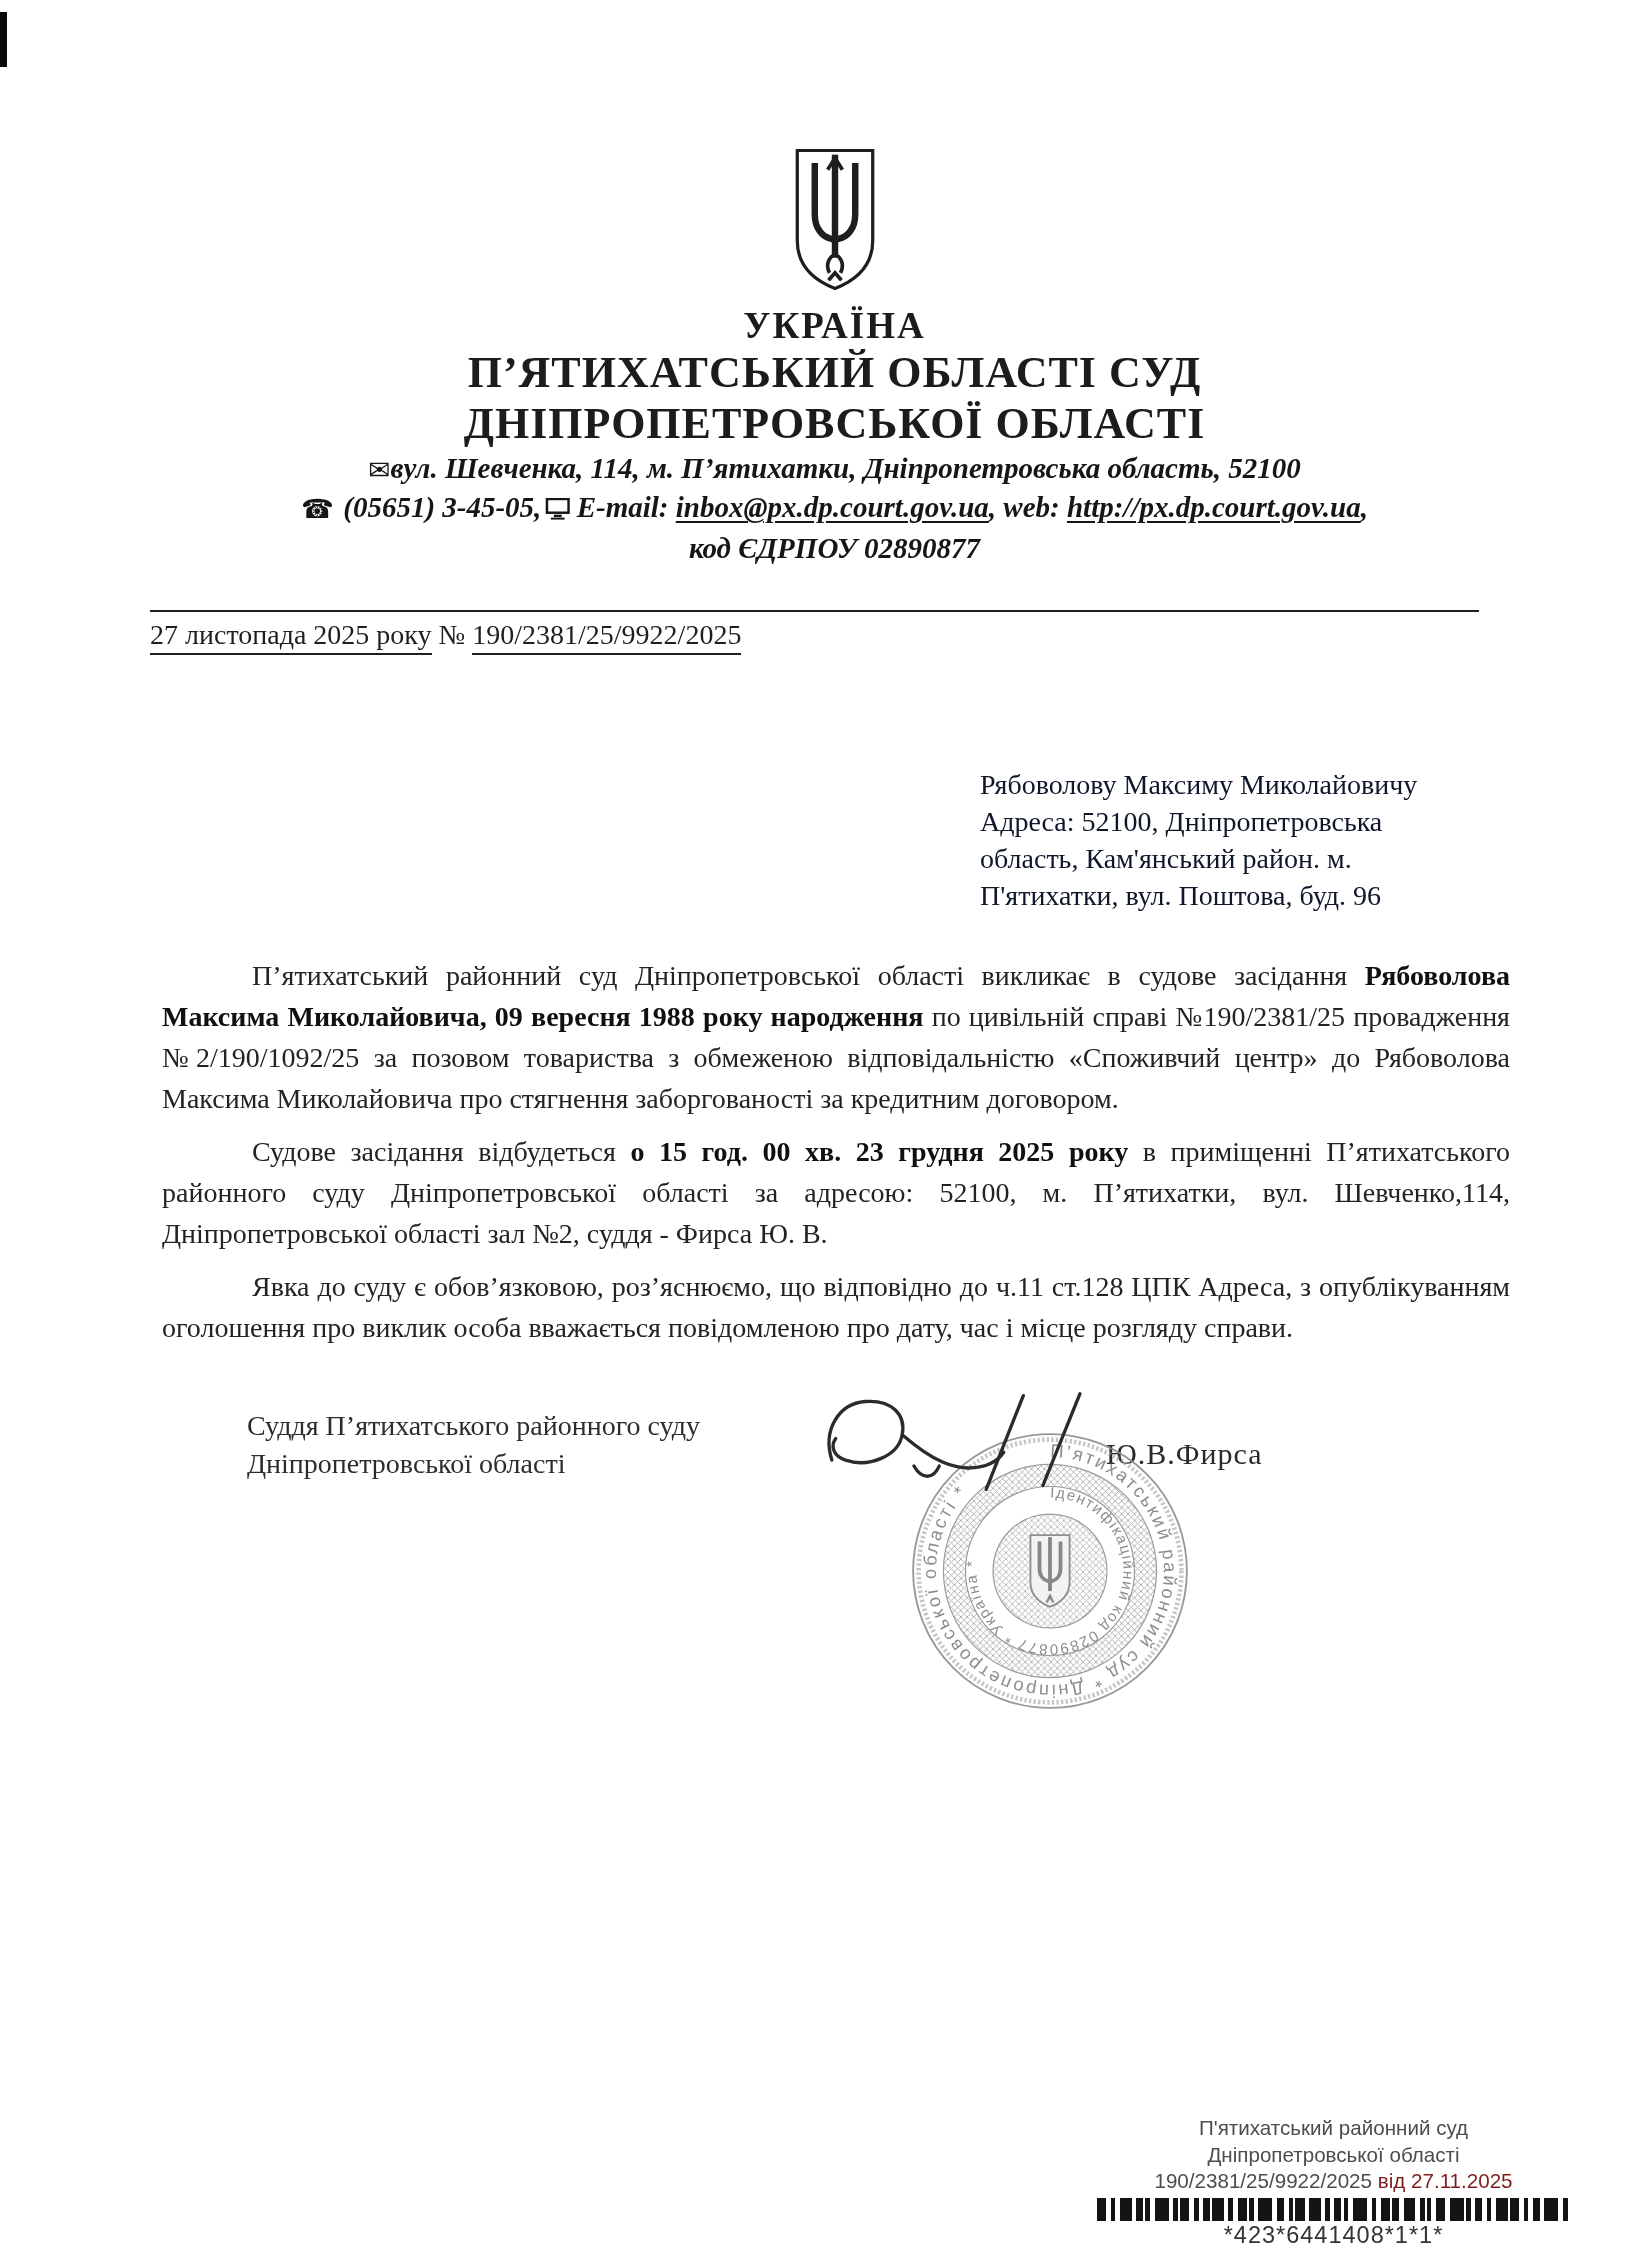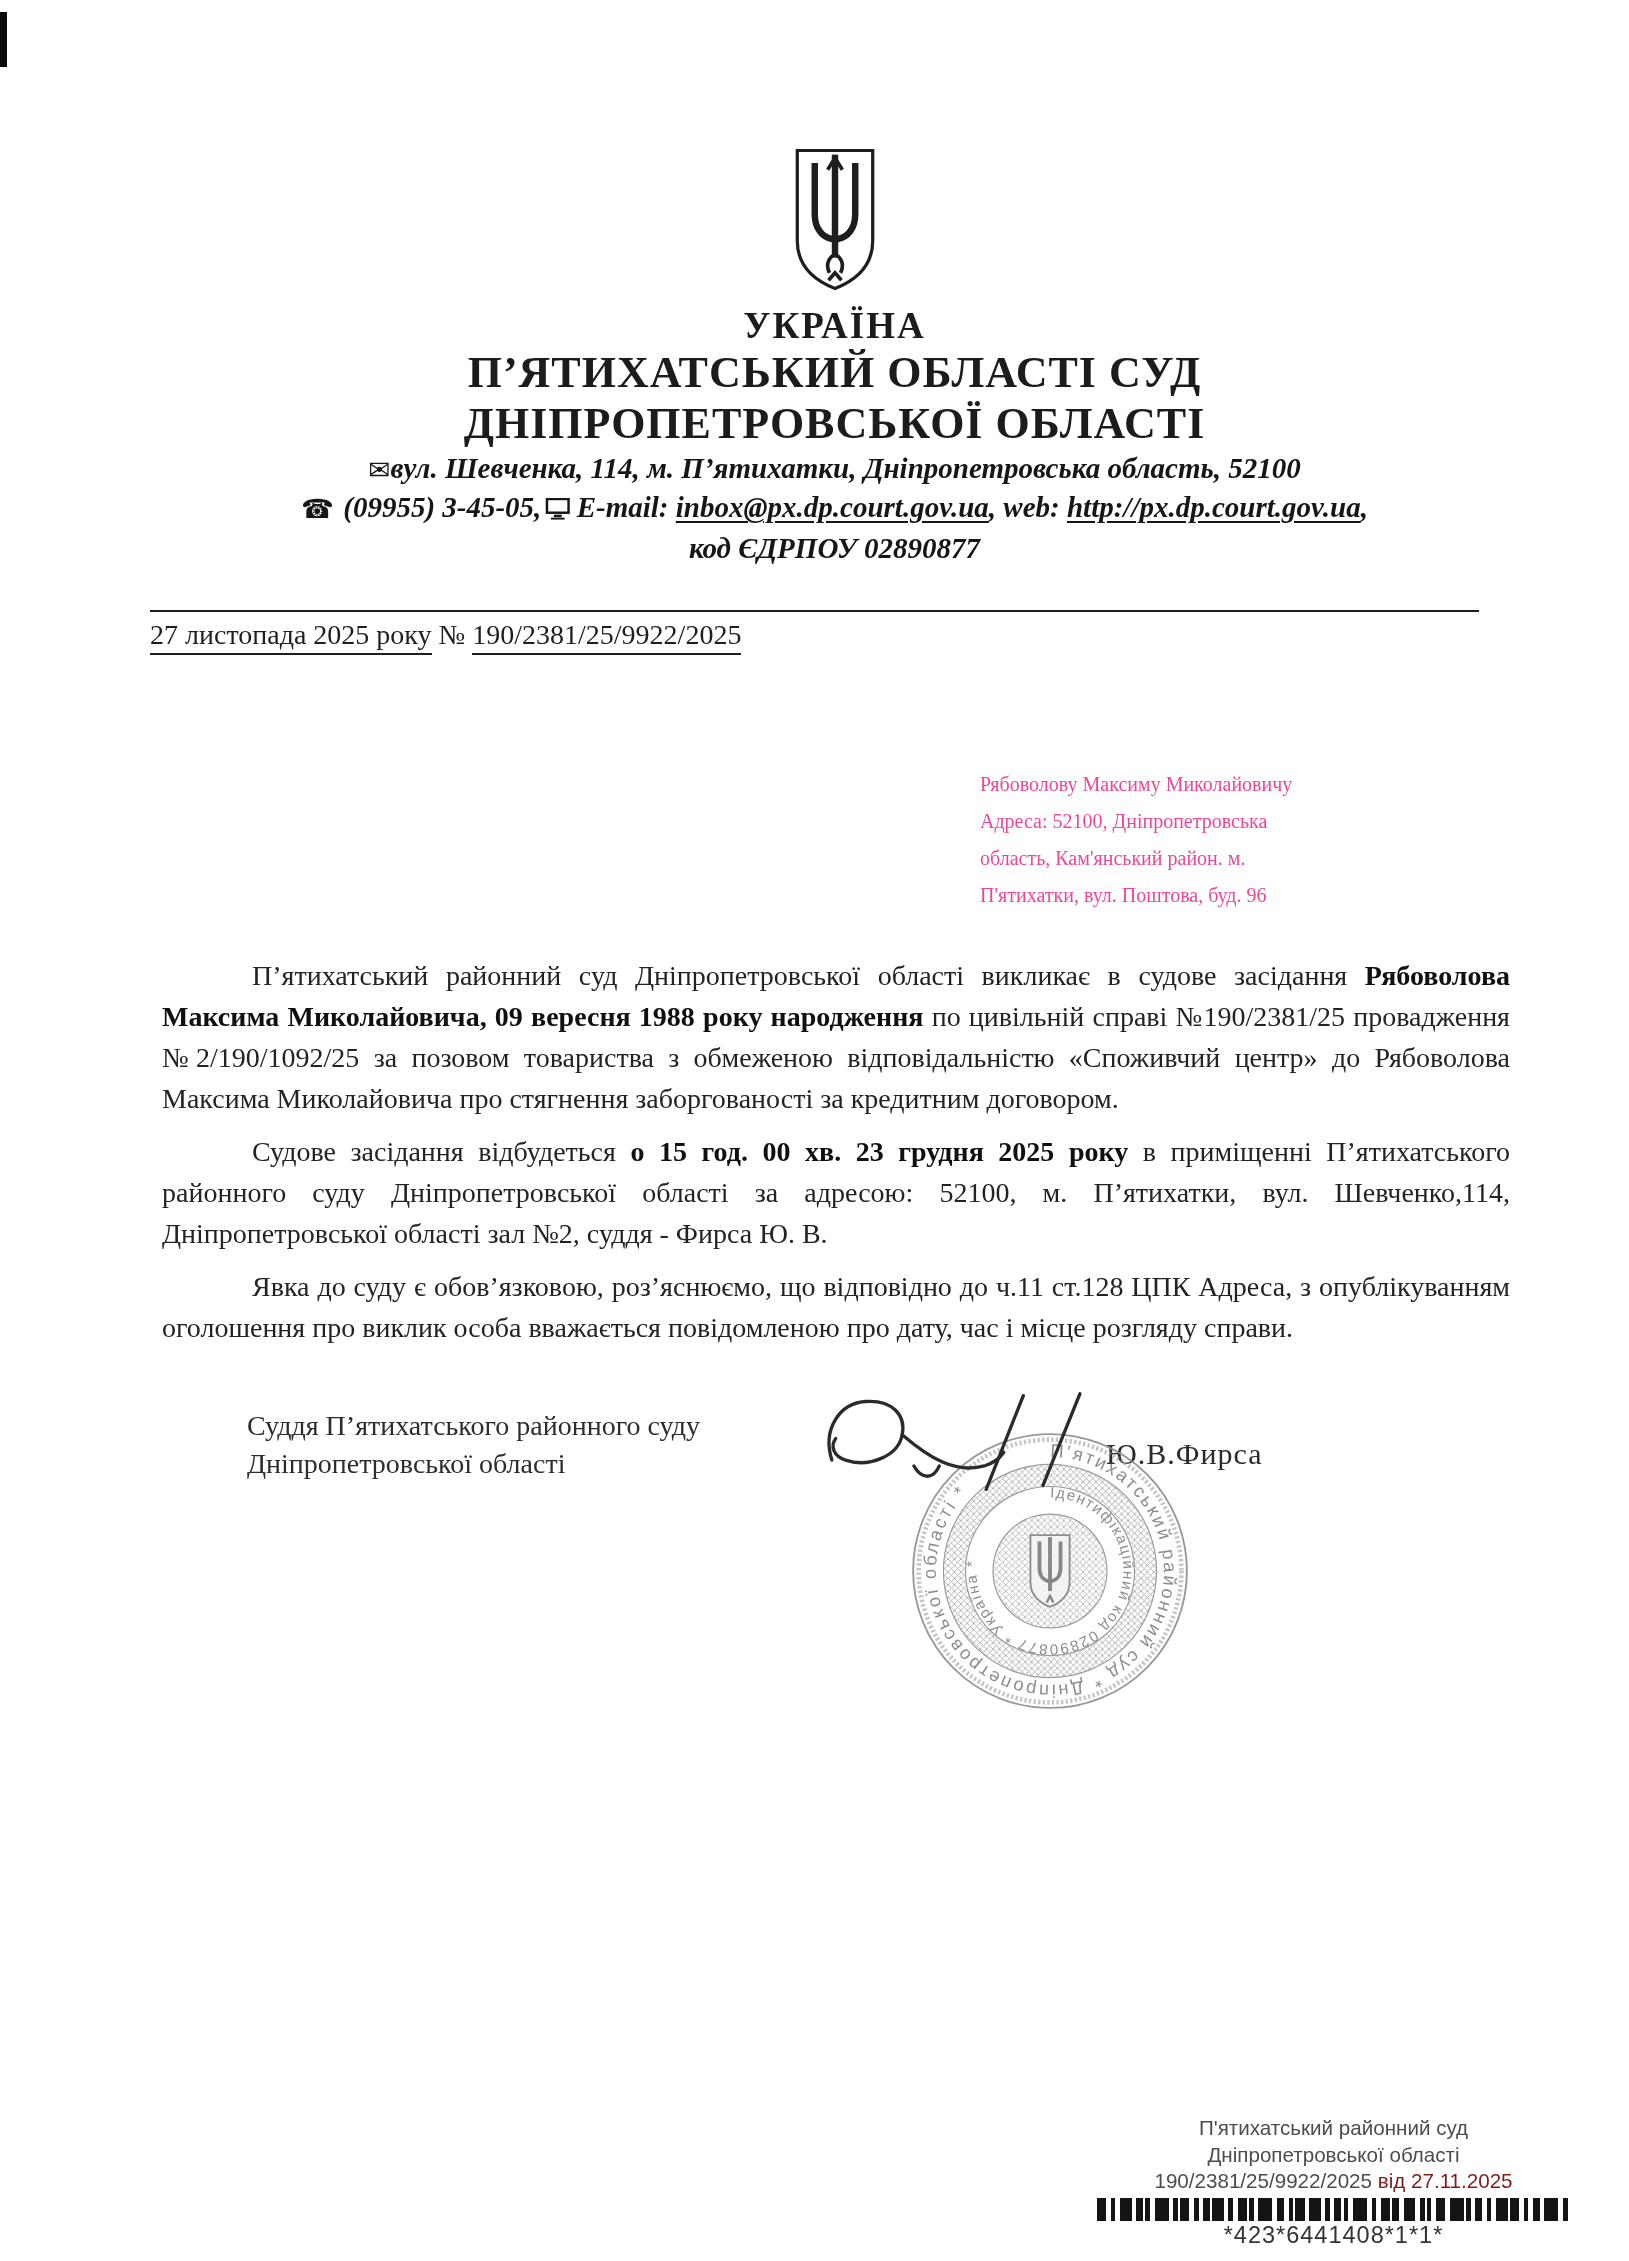--- a/index.html
+++ b/index.html
@@ -36,21 +36,21 @@
     border-top:2.9px solid #1f1f1f;
   }
   .ref-row{
     position:absolute;top:619px;left:150px;
     font-size:28px;color:#1f1f1f;white-space:nowrap;
   }
   .ref-underline{border-bottom:2px solid #1f1f1f;padding-bottom:2.9px;}
   
   .recipient{
     position:absolute;top:766px;left:980px;width:470px;
-    font-size:20px;line-height:37px;color:#ec4899;
+    font-size:28px;line-height:37px;color:#0f172a;
   }
   
   .body-text{
     position:absolute;top:943px;left:150px;width:1372px;
     font-size:28px;line-height:41px;text-align:justify;color:#232323;
   }
   .body-text p{margin:12px;text-indent:90px;}
   .body-text strong{color:#101010;}
   
   .sig-title{
@@ -100,21 +100,21 @@
       <g fill="none" stroke="#1e1e1e" stroke-width="4">
         <path d="M50,13 L42,26 M50,13 L58,26"></path>
         <path d="M50,118 C42,122 40,130 44,138 M50,118 C58,122 60,130 56,138"></path>
         <path d="M43,146 L50,138 L57,146"></path>
       </g>
     </svg>
     <p class="country">УКРАЇНА</p>
     <p class="court-line">П’ЯТИХАТСЬКИЙ ОБЛАСТІ СУД</p>
     <p class="court-line">ДНІПРОПЕТРОВСЬКОЇ ОБЛАСТІ</p>
     <p class="contact-line"><span class="glyph-icon">✉</span><span>вул. Шевченка, 114,  м. П’ятихатки,  Дніпропетровська область, 52100</span></p>
-    <p class="contact-line"><span class="glyph-icon">☎ </span><span>(09955) 3-45-05,</span><span class="monitor-icon"><svg width="25.5" height="21.6" viewBox="0 0 26 22">
+    <p class="contact-line"><span class="glyph-icon">☎ </span><span>(05651) 3-45-05,</span><span class="monitor-icon"><svg width="25.5" height="21.6" viewBox="0 0 26 22">
             <rect x="2" y="1" width="22" height="14" fill="none" stroke="#161616" stroke-width="2.5"></rect>
             <rect x="9" y="17" width="8" height="2.5" fill="#161616"></rect>
             <rect x="6" y="20" width="14" height="2" fill="#161616"></rect>
           </svg></span><span>E-mail:</span> <span class="link-text">inbox@px.dp.court.gov.ua</span><span>, </span><span>web:</span> <span class="link-text">http://px.dp.court.gov.ua</span><span>,</span></p>
     <p class="contact-line">код ЄДРПОУ 02890877</p>
   </div>
 
   <div class="divider"></div>
   <div class="ref-row"><span class="ref-underline">27 листопада 2025 року</span>
     <span>№</span>

